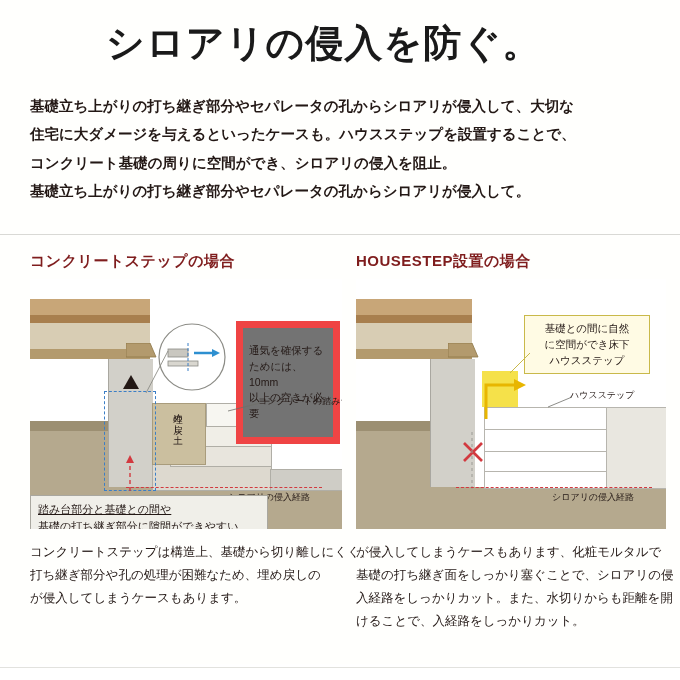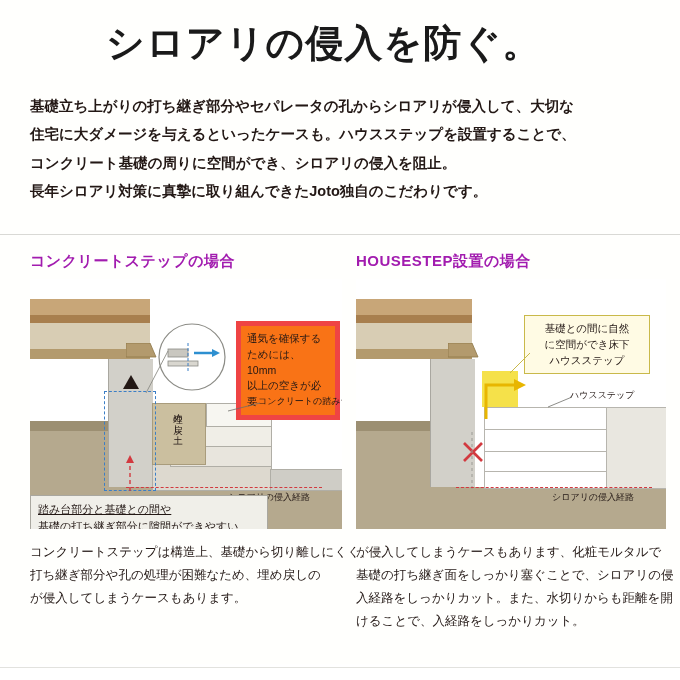--- a/index.html
+++ b/index.html
@@ -64,21 +64,21 @@
   .col {
     position: absolute;
     top: 252px;
   }
   .col-left { left: 30px; width: 312px; }
   .col-right { left: 356px; width: 310px; }
 
   .col-title {
     font-size: 15px;
     font-weight: bold;
-    color: #a21caf;
+    color: #7f1d1d;
     margin: 0 0 8px 0;
     letter-spacing: 0.5px;
     white-space: nowrap;
   }
 
   .figure {
     position: relative;
     width: 312px;
     height: 250px;
     overflow: hidden;
@@ -94,26 +94,26 @@
   .col-caption div { white-space: nowrap; }
 
   
   .ground {
     position: absolute;
     background: #b5a98e;
   }
   .white-box { background: #ffffff; border: 1px solid #b7b5ae; }
   .callout {
     position: absolute;
-    background: #f97316;
-    border: 5px solid #ef4444;
+    background: #737373;
+    border: 7px solid #ef4444;
     font-size: 10.5px;
     line-height: 1.5;
     color: #231815;
-    padding: 5px 6px;
+    padding: 15px 6px;
     box-sizing: border-box;
   }
   .callout-yellow {
     position: absolute;
     background: #fffbe4;
     border: 1px solid #c9b94a;
     font-size: 10.5px;
     line-height: 1.5;
     color: #231815;
     padding: 5px 7px;
@@ -160,21 +160,21 @@
 <body>
 
 <div class="page">
 
   <div class="headline">シロアリの侵入を防ぐ。</div>
 
   <div class="lead">
     <div>基礎立ち上がりの打ち継ぎ部分やセパレータの孔からシロアリが侵入して、大切な</div>
     <div>住宅に大ダメージを与えるといったケースも。ハウスステップを設置することで、</div>
     <div>コンクリート基礎の周りに空間ができ、シロアリの侵入を阻止。</div>
-    <div>長年シロアリ対策に真摯に取り組んできたJoto独自のこだわりです。</div>
+    <div>基礎立ち上がりの打ち継ぎ部分やセパレータの孔からシロアリが侵入して。</div>
   </div>
 
   <div class="divider"></div>
 
   <div class="col col-left">
     <div class="col-title">コンクリートステップの場合</div>
 
     <div class="figure">
 
       <div style="position:absolute;left:0;top:0;width:312px;height:250px;background:#ffffff;"></div>

